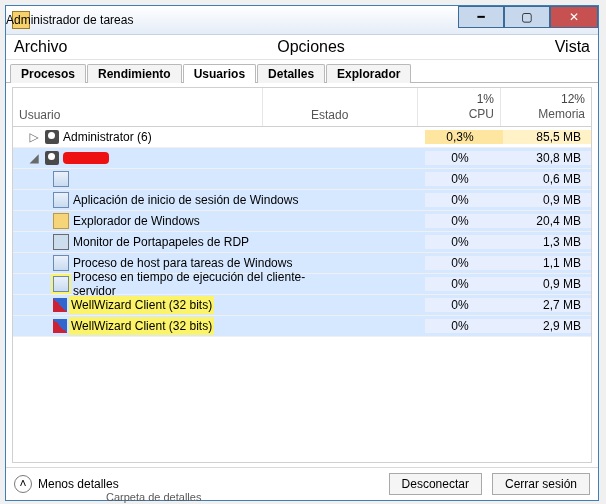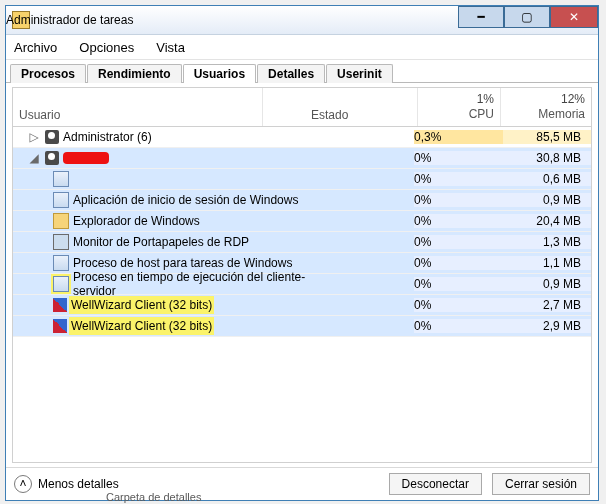--- a/index.html
+++ b/index.html
@@ -5,29 +5,29 @@
   html,body{margin:0;padding:0;font-family:"Segoe UI",Tahoma,sans-serif;font-size:12px;color:#000;background:#f0f0f0;}
   .window{width:592px;height:494px;margin:5px;border:1px solid #3f7fb5;background:#fff;display:flex;flex-direction:column;position:relative;}
   .titlebar{height:28px;background:linear-gradient(#fff,#e4ecf7);display:flex;align-items:center;position:relative;border-bottom:1px solid #c5d2e0;}
   .titlebar-icon{width:16px;height:16px;margin-left:6px;background:#f7d26b;border:1px solid #9a7b2b;}
   .titlebar-title{position:absolute;left:0;right:0;font-size:12px;}
   .wc-group{position:absolute;right:0;top:0;display:flex;}
   .wc-btn{width:44px;height:20px;border:1px solid #3a6b96;display:flex;align-items:center;justify-content:center;font-size:12px;font-family:Arial;line-height:1;}
   .wc-min{background:#c7d8ec;}
   .wc-max{background:#c7d8ec;}
   .wc-close{background:#c75050;color:#fff;width:46px;}
-  .menubar{height:20px;display:flex;align-items:center;padding:2px 4px;gap:14px;font-size:13px;border-bottom:1px solid #e3e3e3;}
+  .menubar{height:20px;display:flex;align-items:center;padding:2px 4px;gap:14px;font-size:16px;border-bottom:1px solid #e3e3e3;justify-content:space-between;}
   .menu-item{padding:1px 4px;}
   .tabrow{display:flex;padding:3px 4px 0 4px;border-bottom:1px solid #b9b9b9;position:relative;}
   .tab{padding:2px 10px;border:1px solid #b9b9b9;border-bottom:none;margin-right:1px;background:#f4f4f4;font-size:12px;position:relative;top:1px;border-radius:2px 2px 0 0;font-weight:bold;}
   .tab.sel{background:#fff;z-index:2;}
   .headerrow,.row{display:flex;align-items:center;}
   .col-name{flex:1;min-width:0;display:flex;align-items:center;gap:4px;padding-left:2px;}
   .col-estado{width:100px;}
-  .col-cpu{width:70px;text-align:left;padding-right:19px;}
+  .col-cpu{width:70px;text-align:center;padding-right:8px;}
   .col-mem{width:78px;text-align:right;padding-right:10px;}
   .headerblock{display:flex;border-bottom:1px solid #d0d0d0;font-size:12px;color:#555;}
   .hcell{border-right:1px solid #e6e6e6;padding:4px 6px 4px 6px;}
   .hcell.big{display:flex;flex-direction:column;align-items:flex-end;line-height:15px;}
   .hcell.big .pct{color:#444;}
   .hcell.name{flex:1;display:flex;align-items:flex-end;}
   .hcell.estado{width:100px;display:flex;align-items:flex-end;margin-left:42px;}
   .hcell.cpu{width:70px;}
   .hcell.mem{width:78px;border-right:none;}
   .body{flex:1;overflow:hidden;border:1px solid #d0d0d0;margin:4px 6px;display:flex;flex-direction:column;}
@@ -78,21 +78,21 @@
     <span class="menu-item">Archivo</span>
     <span class="menu-item">Opciones</span>
     <span class="menu-item">Vista</span>
   </div>
 
   <div class="tabrow">
     <div class="tab">Procesos</div>
     <div class="tab">Rendimiento</div>
     <div class="tab sel">Usuarios</div>
     <div class="tab">Detalles</div>
-    <div class="tab">Userinit</div>
+    <div class="tab">Explorador</div>
   </div>
 
   <div class="body">
     <div class="headerblock">
       <div class="hcell name">
           <span>Usuario</span>
         </div>
       <div class="hcell estado">
           <span>Estado</span>
         </div>

